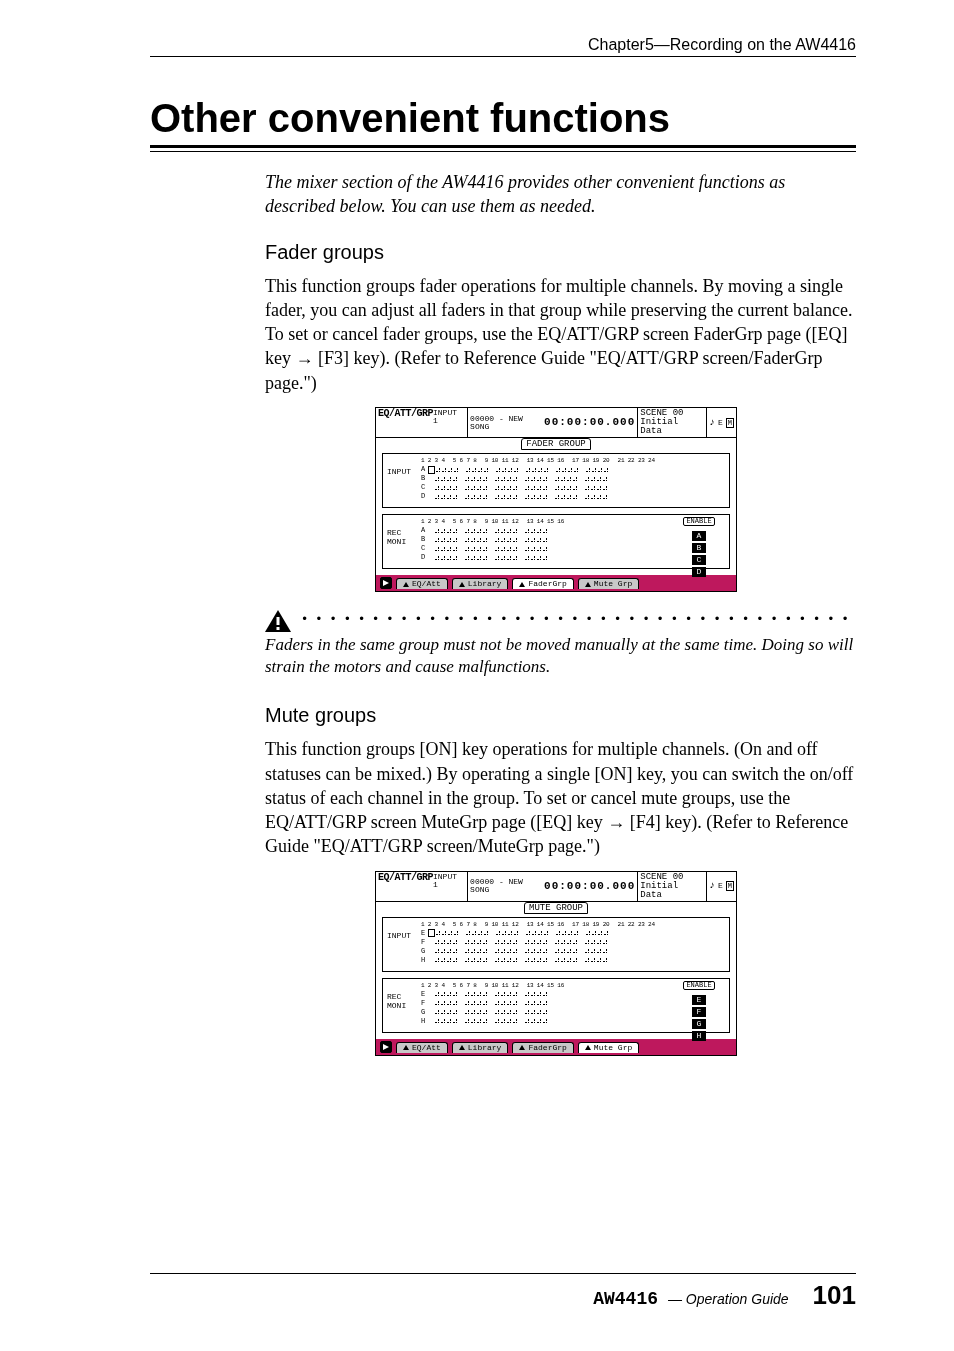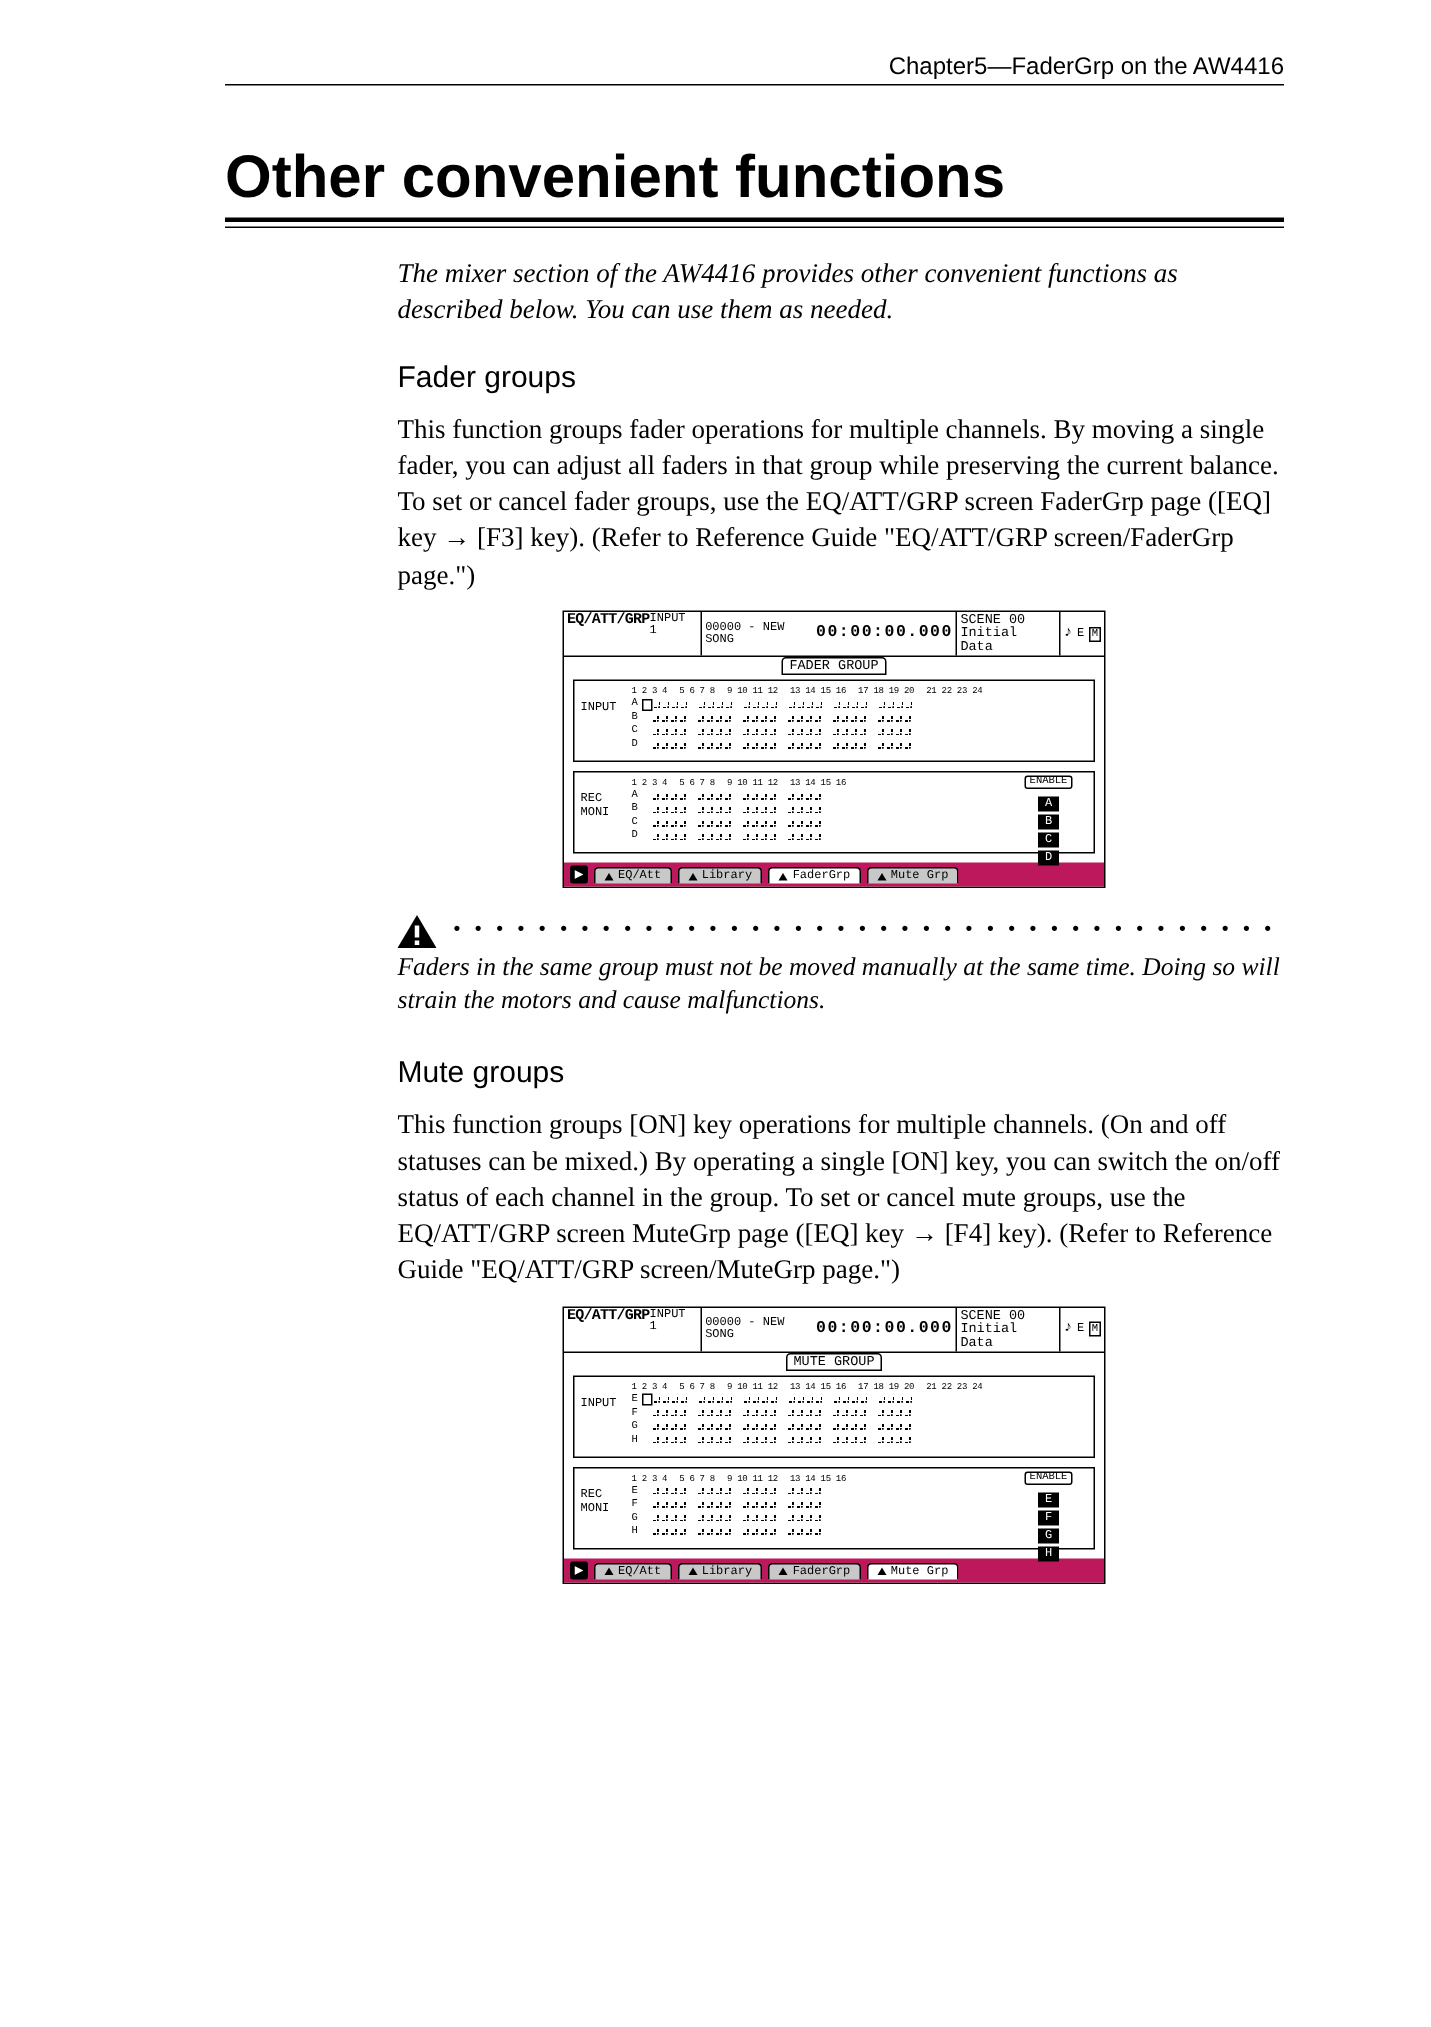--- a/index.html
+++ b/index.html
@@ -270,21 +270,21 @@
   .lcd .tabs .tab .tri {
     width: 0; height: 0; border-left: 3px solid transparent;
     border-right: 3px solid transparent; border-bottom: 5px solid #000;
     display: inline-block;
   }
 </style>
 </head>
 <body>
 
 <div class="page">
-  <div class="running-head">Chapter5—FaderGrp on the AW4416</div>
+  <div class="running-head">Chapter5—Recording on the AW4416</div>
   <div class="running-rule"></div>
 
   <h1 class="main">Other convenient functions</h1>
   <div class="h1-underlines">
     <div class="thick"></div>
       <div class="thin"></div>
   </div>
 
   <div class="intro">The mixer section of the AW4416 provides other convenient functions as described below. You can use them as needed.</div>
 
@@ -1009,13 +1009,21 @@
             <span>FaderGrp</span>
           </span>
           <span class="tab active">
             <span class="tri"></span>
             <span>Mute Grp</span>
           </span>
         </div>
       </div>
   </div>
 
+  <div class="footer">
+    <div class="footer-rule"></div>
+    <div class="footer-line">
+      <span class="footer-product">AW4416</span>
+      <span class="footer-sub">— Operation Guide</span>
+      <span class="footer-page">101</span>
+    </div>
+  </div>
 </div>
 
 </body></html>

